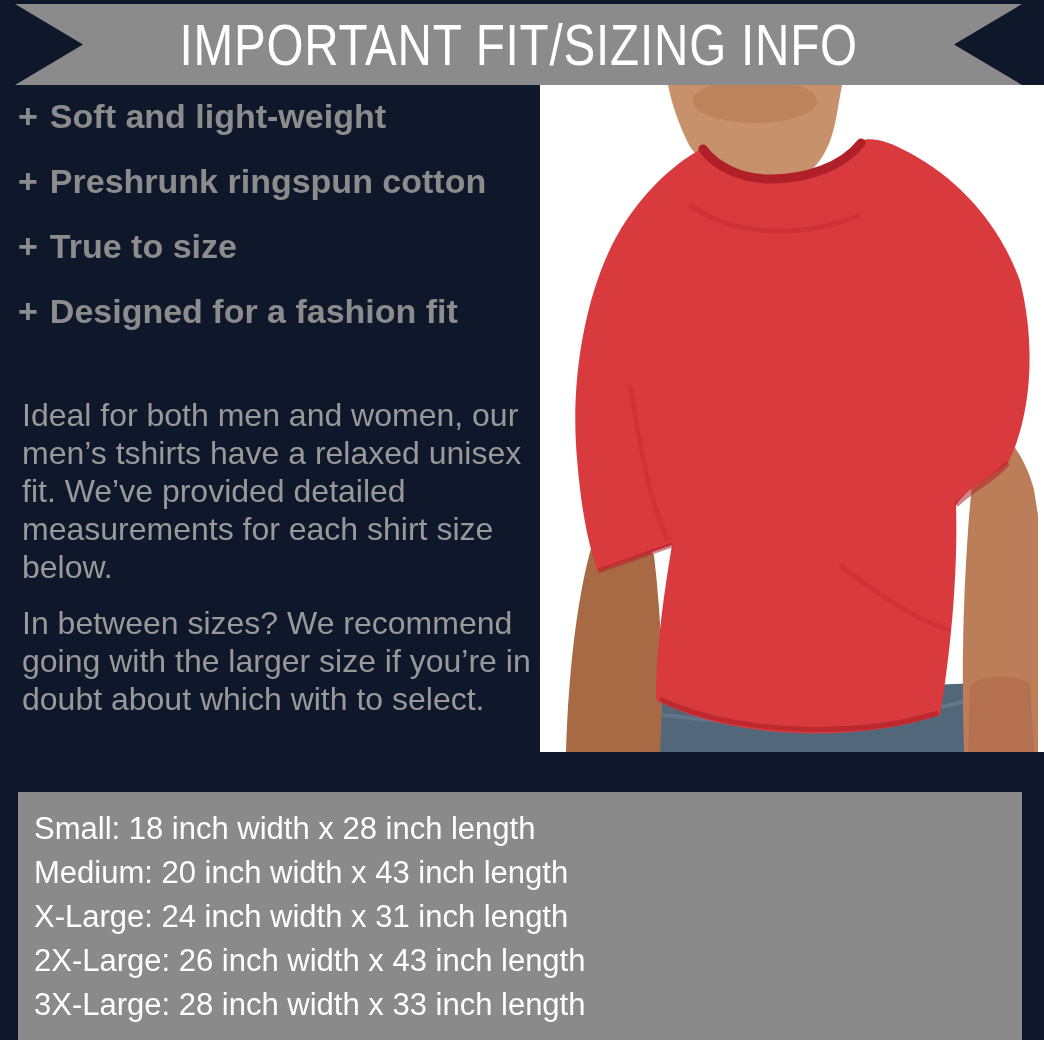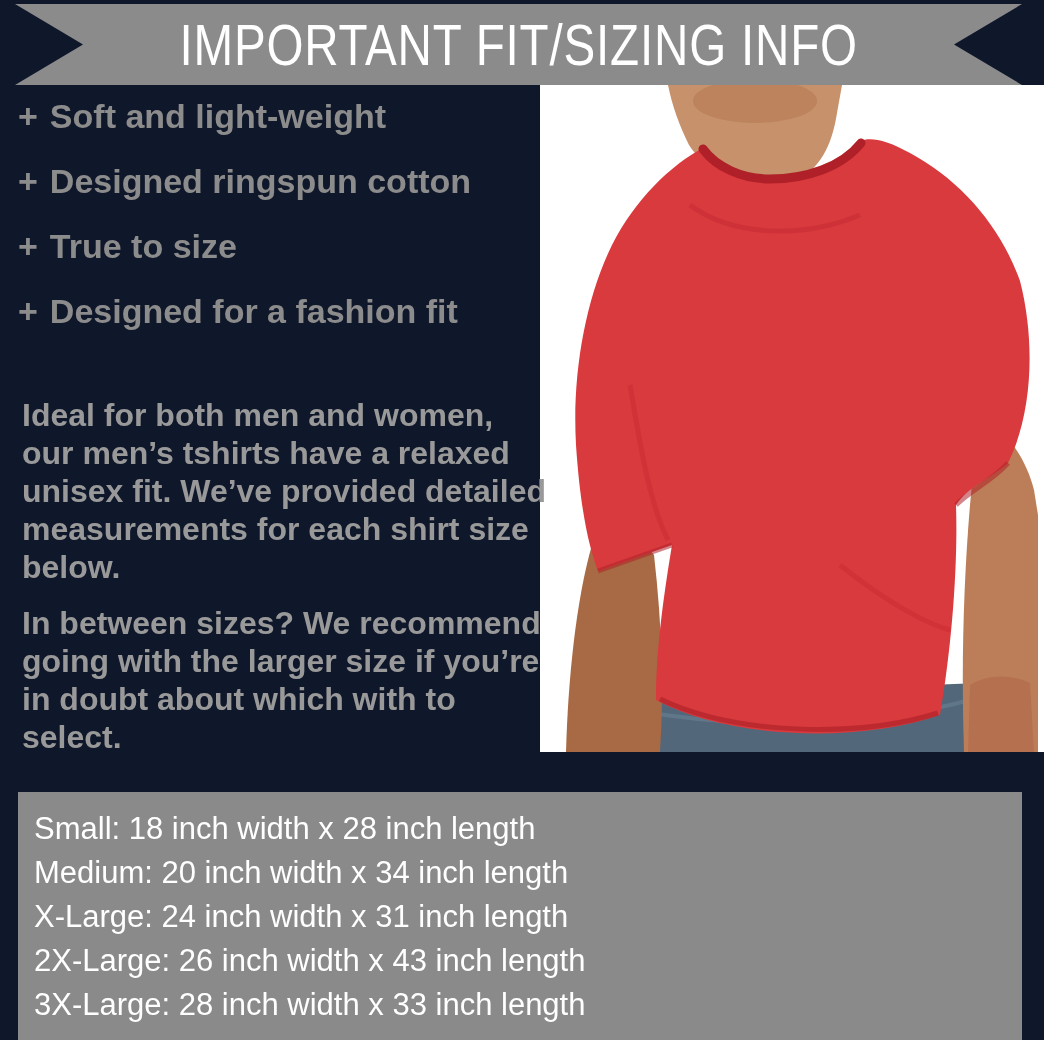--- a/index.html
+++ b/index.html
@@ -25,21 +25,21 @@
     color:#8c8c8c;font-size:34px;font-weight:bold;line-height:36px;
     margin-bottom:29px;white-space:nowrap;
   }
   .feature .bullet{margin-right:12px;}
   .feature-note{
     color:#8c8c8c;font-size:34px;font-weight:bold;line-height:36px;
     margin-top:-17px;white-space:nowrap;
   }
   
   #paragraphs{position:absolute;left:22px;top:396px;width:524px;}
-  .para{color:#999999;font-size:32px;line-height:38px;margin:0 0 18px 0;font-weight:bold;}
+  .para{color:#999999;font-size:32px;line-height:38px;margin:0 0 18px 0;}
   
   #size-panel{
     position:absolute;left:18px;top:792px;width:1004px;height:276px;
     background:#8a8a8a;box-sizing:border-box;padding:15px 0 0 16px;
   }
   .size-row{color:#ffffff;font-size:31px;line-height:44px;white-space:nowrap;}
   
   #photo{position:absolute;left:540px;top:85px;width:504px;height:667px;}
 </style>
 </head>
@@ -89,36 +89,36 @@
 
     <path d="M58,486 L132,460" stroke="#b02028" stroke-width="5" opacity="0.55" fill="none"></path>
     <path d="M416,420 C432,404 452,396 468,378" stroke="#b02028" stroke-width="5" opacity="0.55" fill="none"></path>
   </svg>
 
   <div id="features">
     <div class="feature">
       <span class="bullet">+</span><span>Soft and light-weight</span>
     </div>
     <div class="feature">
-      <span class="bullet">+</span><span>Designed ringspun cotton</span>
+      <span class="bullet">+</span><span>Preshrunk ringspun cotton</span>
     </div>
     <div class="feature">
       <span class="bullet">+</span><span>True to size</span>
     </div>
     <div class="feature">
       <span class="bullet">+</span><span>Designed for a fashion fit</span>
     </div>
   </div>
 
   <div id="paragraphs">
     <p class="para">Ideal for both men and women, our men’s tshirts have a relaxed unisex fit. We’ve provided detailed measurements for each shirt size below.</p>
     <p class="para">In between sizes? We recommend going with the larger size if you’re in doubt about which with to select.</p>
   </div>
 
   <div id="size-panel">
     <div class="size-row">Small: 18 inch width x 28 inch length</div>
-    <div class="size-row">Medium: 20 inch width x 34 inch length</div>
+    <div class="size-row">Medium: 20 inch width x 43 inch length</div>
     <div class="size-row">X-Large: 24 inch width x 31 inch length</div>
     <div class="size-row">2X-Large: 26 inch width x 43 inch length</div>
     <div class="size-row">3X-Large: 28 inch width x 33 inch length</div>
   </div>
 
 </div>
 
 </body></html>

